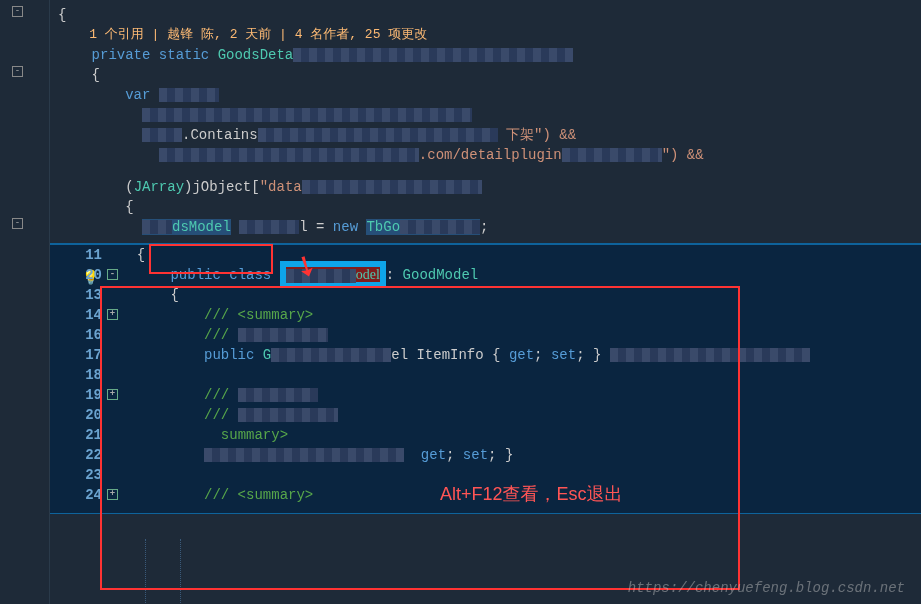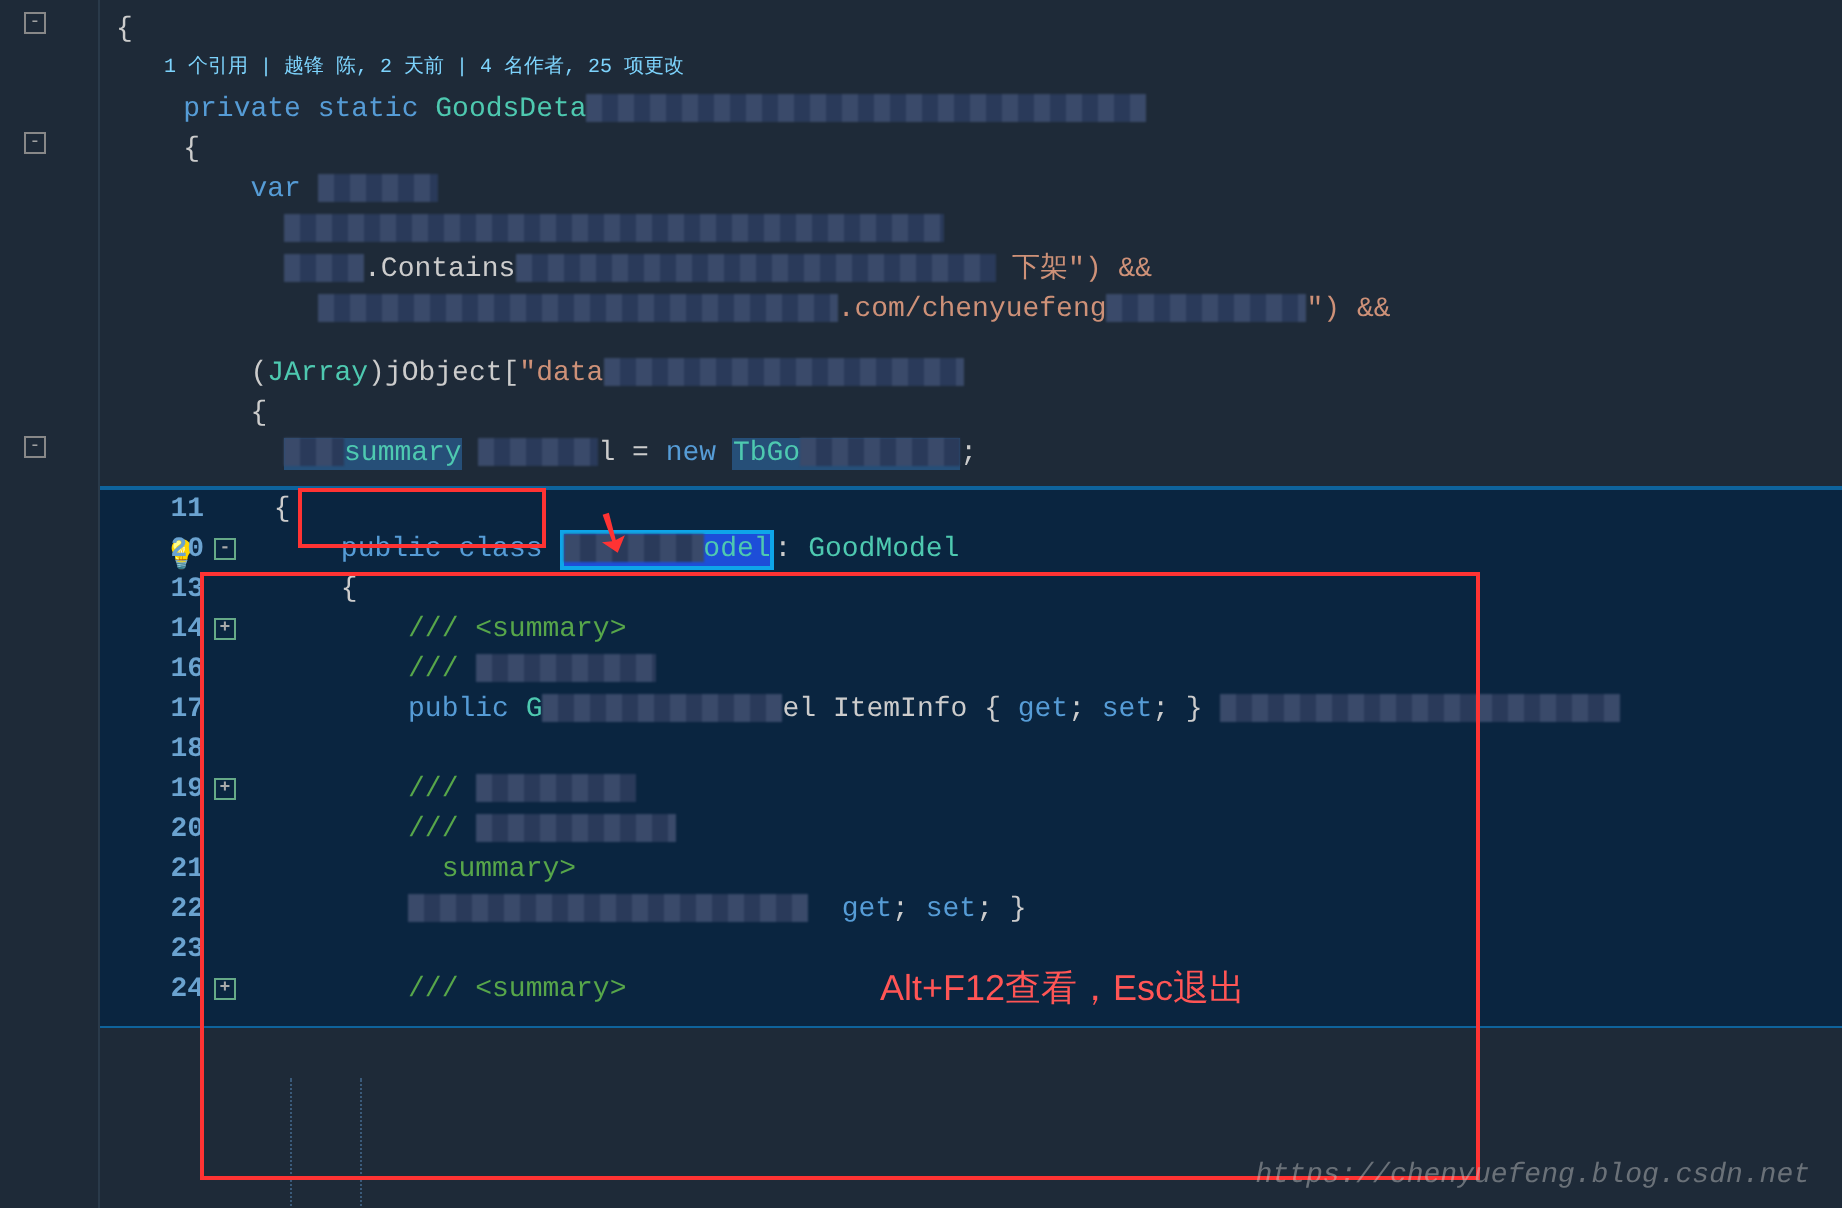--- a/index.html
+++ b/index.html
@@ -45,21 +45,21 @@
       height: 20px;
       line-height: 20px;
       white-space: pre;
       padding-left: 8px;
     }
     .kw { color: #569cd6; }
     .cls { color: #4ec9b0; }
     .str { color: #ce9178; }
     .com { color: #57a64a; }
     .punc { color: #ccc; }
-    .codelens { color: #7dd3fc; font-size: 10px; }
+    .codelens { color: #fdba74; font-size: 13px; }
     .peek {
       margin-top: 6px;
       background: #0a2540;
       border-top: 2px solid #0e639c;
       border-bottom: 1px solid #0e639c;
       position: relative;
       padding-bottom: 8px;
     }
     .peek .pgutter {
       width: 70px;
@@ -113,21 +113,21 @@
     .watermark {
       position: absolute;
       right: 16px;
       bottom: 8px;
       color: rgba(200,200,200,0.45);
       font-size: 14px;
       font-style: italic;
       margin-left: 16px;
     }
     .hl-selection { background: #264f78; }
-    .hl-green { background: #1d4ed8; border: 2px solid #0ea5e9; }
+    .hl-green { background: #7f1d1d; border: 6px solid #0ea5e9; font-family: Liberation Serif, serif; }
     .pixelate {
       display: inline-block;
       background: repeating-linear-gradient(90deg, #3a4a6a 0 8px, #2a3a5a 8px 16px);
       filter: blur(0.5px);
       height: 14px;
       vertical-align: middle;
     }
     .bulb {
       position: absolute;
       color: #ffcc00;
@@ -160,25 +160,25 @@
     <div class="fold" style="top:218px">-</div>
   </div>
   <div class="code-area">
     <div class="line"><span class="punc">{</span></div>
     <div class="line codelens">    <span>1 个引用 | 越锋 陈, 2 天前 | 4 名作者, 25 项更改</span></div>
     <div class="line">    <span class="kw">private</span> <span class="kw">static</span> <span class="cls">GoodsDeta</span><span class="pixelate" style="width:280px"></span></div>
     <div class="line">    <span class="punc">{</span></div>
     <div class="line">        <span class="kw">var</span> <span class="pixelate" style="width:60px"></span></div>
     <div class="line">          <span class="pixelate" style="width:330px"></span></div>
     <div class="line">          <span class="pixelate" style="width:40px"></span><span class="punc">.Contains</span><span class="pixelate" style="width:240px"></span> <span class="str">下架") &amp;&amp;</span></div>
-    <div class="line">            <span class="pixelate" style="width:260px"></span><span class="str">.com/chenyuefeng</span><span class="pixelate" style="width:100px"></span><span class="str">") &amp;&amp;</span></div>
+    <div class="line">            <span class="pixelate" style="width:260px"></span><span class="str">.com/detailplugin</span><span class="pixelate" style="width:100px"></span><span class="str">") &amp;&amp;</span></div>
     <div class="line" style="height:12px"></div>
     <div class="line">        <span class="punc">(</span><span class="cls">JArray</span><span class="punc">)jObject[</span><span class="str">"data</span><span class="pixelate" style="width:180px"></span></div>
     <div class="line">        <span class="punc">{</span></div>
-    <div class="line">          <span class="hl-selection"><span class="pixelate" style="width:30px"></span><span class="cls">summary</span></span> <span class="pixelate" style="width:60px"></span><span class="punc">l = </span><span class="kw">new</span> <span class="hl-selection"><span class="cls">TbGo</span><span class="pixelate" style="width:80px"></span></span><span class="punc">;</span></div>
+    <div class="line">          <span class="hl-selection"><span class="pixelate" style="width:30px"></span><span class="cls">dsModel</span></span> <span class="pixelate" style="width:60px"></span><span class="punc">l = </span><span class="kw">new</span> <span class="hl-selection"><span class="cls">TbGo</span><span class="pixelate" style="width:80px"></span></span><span class="punc">;</span></div>
 
     <div class="peek">
       <div class="bulb" style="left:32px; top:24px">💡</div>
       <div class="vline"></div>
       <div class="vline2"></div>
       <div class="peek-line"><span class="pgutter">11</span>  <span class="punc">{</span></div>
       <div class="peek-line"><span class="pgutter"><span>20</span><span class="peek-fold">-</span></span>      <span class="kw">public</span> <span class="kw">class</span> <span class="hl-green"><span class="pixelate" style="width:70px"></span><span class="cls">odel</span></span><span class="punc">: </span><span class="cls">GoodModel</span></div>
       <div class="peek-line"><span class="pgutter">13</span>      <span class="punc">{</span></div>
       <div class="peek-line"><span class="pgutter"><span>14</span><span class="peek-fold">+</span></span>          <span class="com">/// &lt;summary&gt;</span></div>
       <div class="peek-line"><span class="pgutter">16</span>          <span class="com">///</span> <span class="pixelate" style="width:90px"></span></div>

